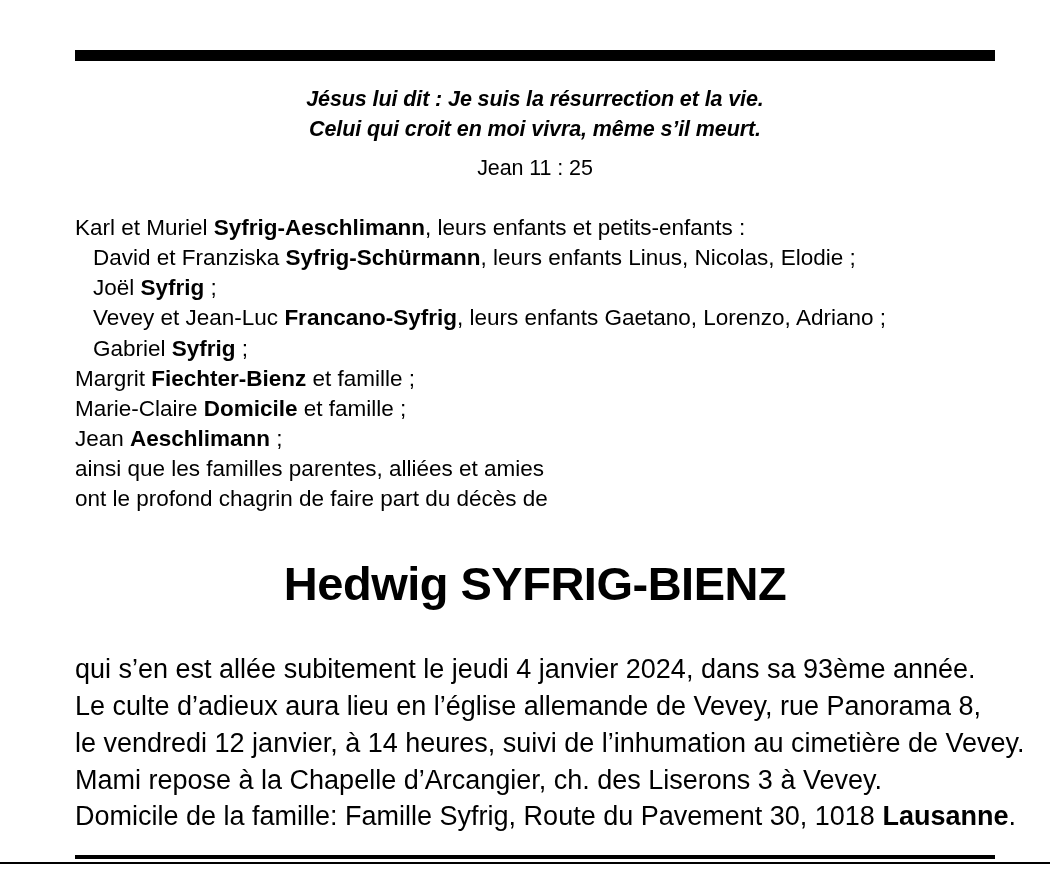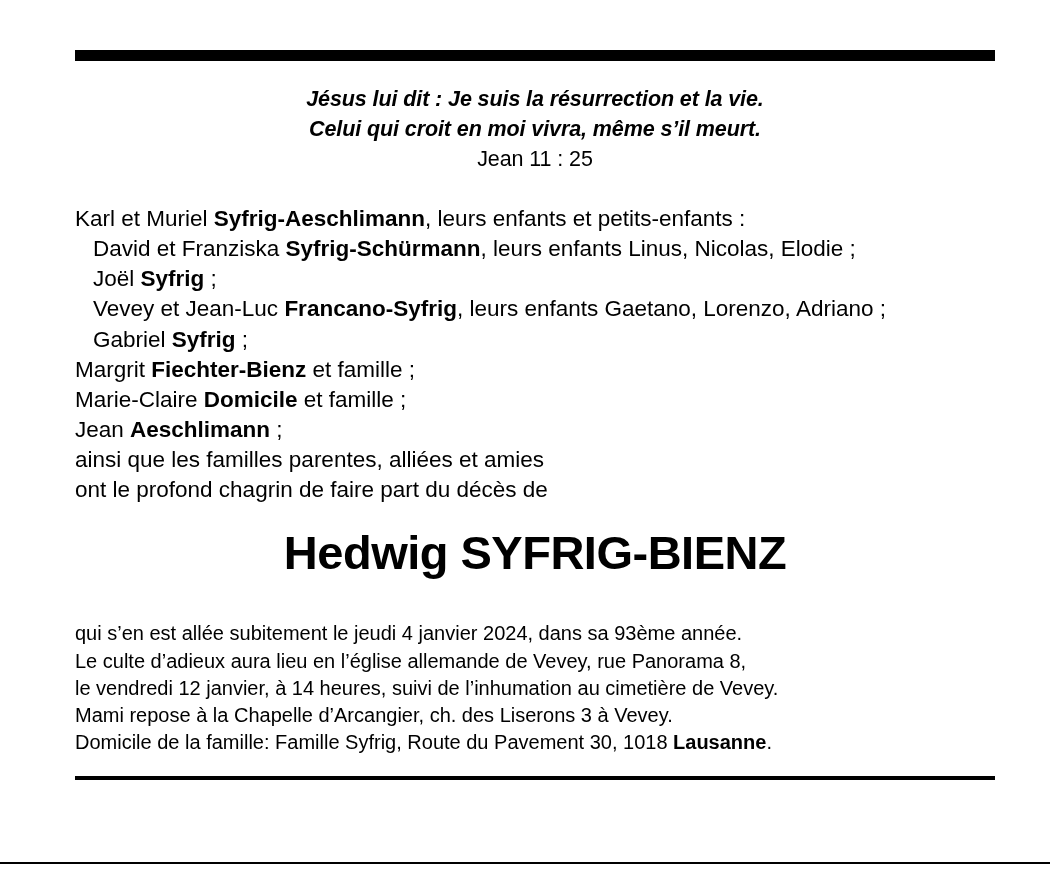--- a/index.html
+++ b/index.html
@@ -33,46 +33,46 @@
     line-height: 1.38;
     font-weight: bold;
     margin-top: 24px;
     letter-spacing: -0.1px;
   }
   .scripture .ref {
     font-style: normal;
     font-weight: normal;
     display: block;
     font-size: 21.5px;
-    margin-top: 1px;
+    margin-top: 10px;
   }
   .families {
     margin-top: 29px;
     font-size: 22.5px;
     line-height: 1.34;
   }
   .families .line {
     white-space: nowrap;
   }
   .families .indent {
     padding-left: 18px;
   }
   .families b {
     font-weight: bold;
   }
   .deceased {
     text-align: center;
     font-size: 47px;
     font-weight: bold;
     letter-spacing: -0.5px;
-    margin-top: 20px;
+    margin-top: 42px;
     margin-bottom: 14px;
   }
   .details {
-    font-size: 20px;
+    font-size: 27px;
     line-height: 1.36;
     margin-top: 40px;
   }
   .details .line {
     white-space: nowrap;
   }
   .details b {
     font-weight: bold;
   }
   .rule-bottom {

